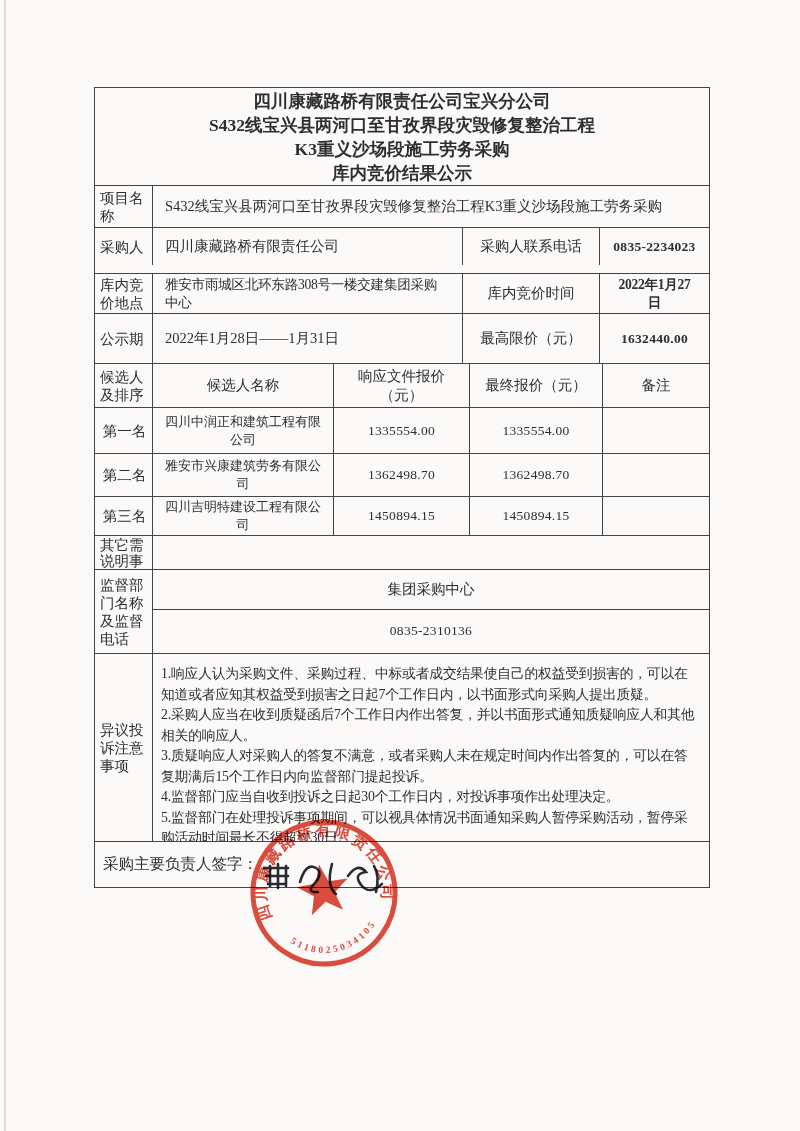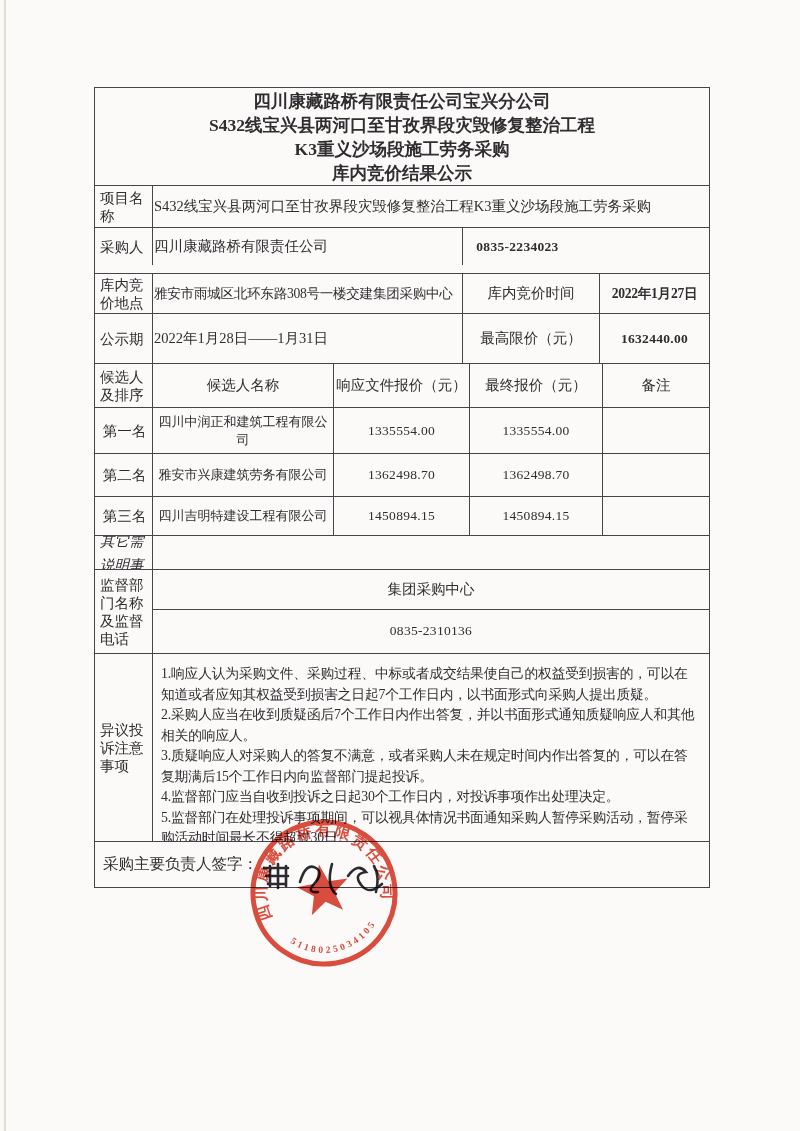--- a/index.html
+++ b/index.html
@@ -24,21 +24,21 @@
     box-sizing:border-box;
     background:transparent;
   }
   .row{display:flex;border-top:1.4px solid #45444a;box-sizing:border-box;}
   .row.first{border-top:none;}
   .cell{
     border-left:1.4px solid #45444a;
     box-sizing:border-box;
     display:flex;align-items:center;
     font-size:14.5px;
-    padding:2px 1px;
+    padding:2px 12px;
     overflow:hidden;
   }
   .cell.nolb{border-left:none;}
   .lbl{
     width:57px;flex:none;
     white-space:pre-line;
     line-height:18px;
     padding:2px 3px 2px 5px;
     font-size:14.5px;
   }
@@ -120,20 +120,21 @@
 
     <div class="row h-project">
       <div class="cell nolb lbl">项目名
 称</div>
       <div class="cell left" style="flex:1;">S432线宝兴县两河口至甘孜界段灾毁修复整治工程K3重义沙场段施工劳务采购</div>
     </div>
 
     <div class="row h-purchaser">
       <div class="cell nolb lbl">采购人</div>
       <div class="cell left w-value">四川康藏路桥有限责任公司</div>
+      <div class="cell center w-field">采购人联系电话</div>
       <div class="cell center w-last num">0835-2234023</div>
     </div>
 
     <div class="row h-venue">
       <div class="cell nolb lbl">库内竞
 价地点</div>
       <div class="cell left w-value fit">雅安市雨城区北环东路308号一楼交建集团采购中心</div>
       <div class="cell center w-field">库内竞价时间</div>
       <div class="cell center w-last fit">2022年1月27日</div>
     </div>
@@ -172,21 +173,21 @@
 
     <div class="row h-c3">
       <div class="cell nolb lbl center" style="justify-content:center;text-align:center;">第三名</div>
       <div class="cell center w-name name-cell">四川吉明特建设工程有限公司</div>
       <div class="cell center w-bid num">1450894.15</div>
       <div class="cell center w-final num">1450894.15</div>
       <div class="cell center w-remark"></div>
     </div>
 
     <div class="row h-other">
-      <div class="cell nolb lbl" style="line-height:24px;font-style:italic;">其它需
+      <div class="cell nolb lbl" style="line-height:16px;">其它需
 说明事</div>
       <div class="cell left" style="flex:1;"></div>
     </div>
 
     <div class="row h-supervision">
       <div class="cell nolb lbl" style="align-items:center;">监督部
 门名称
 及监督
 电话</div>
       <div class="cell stack">

